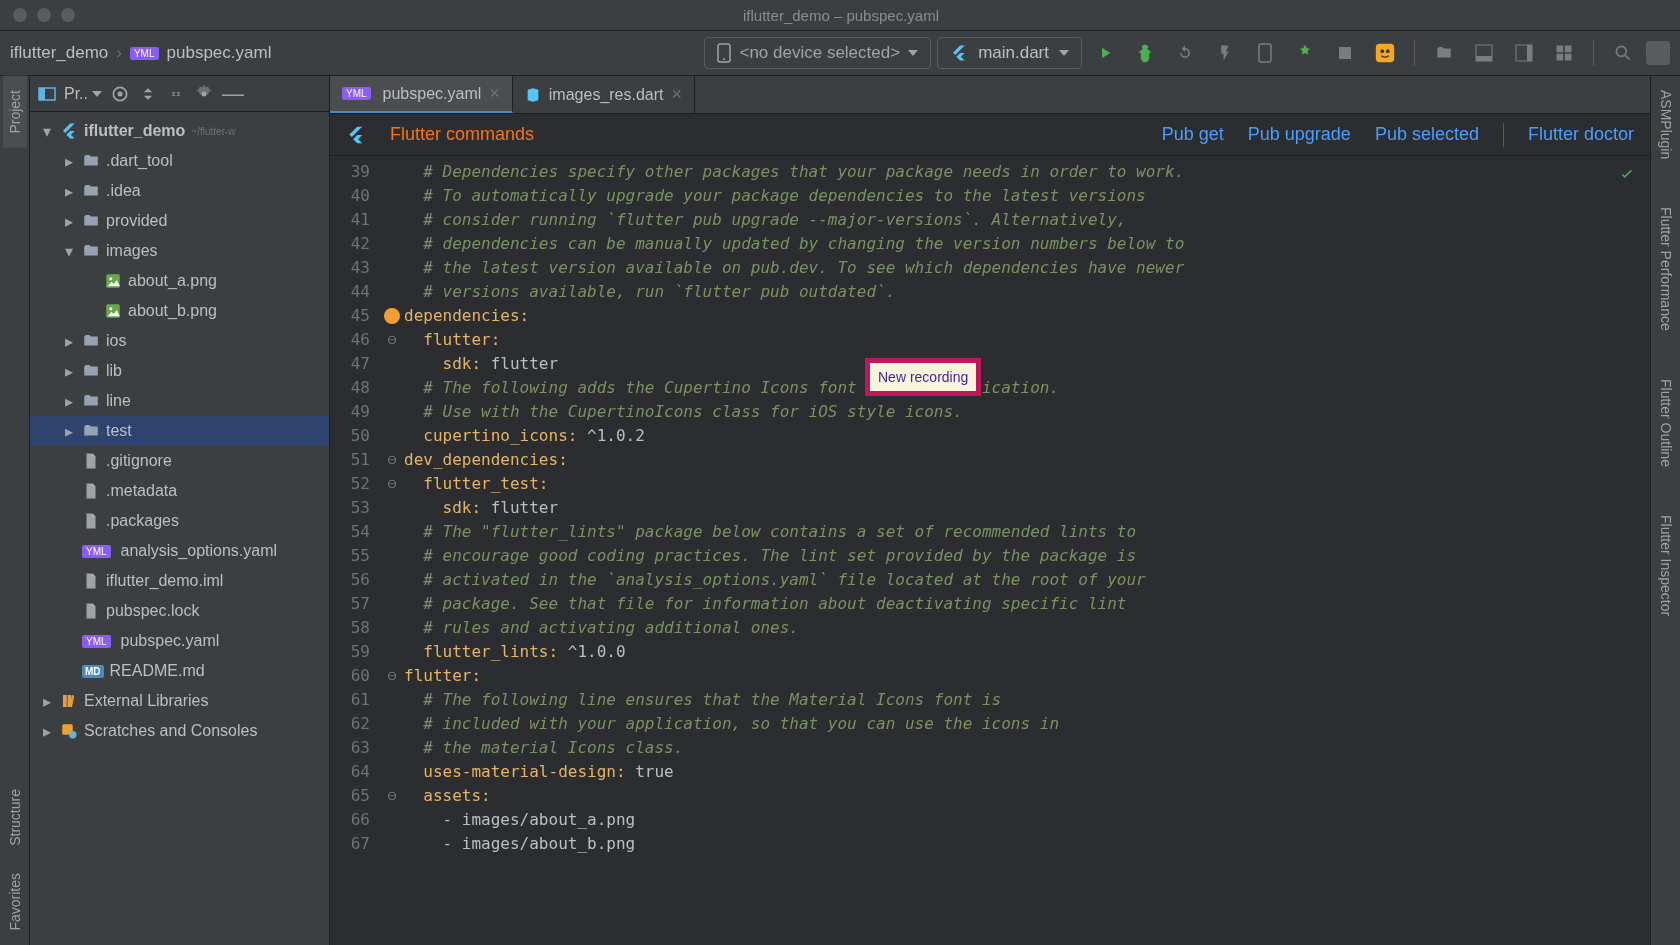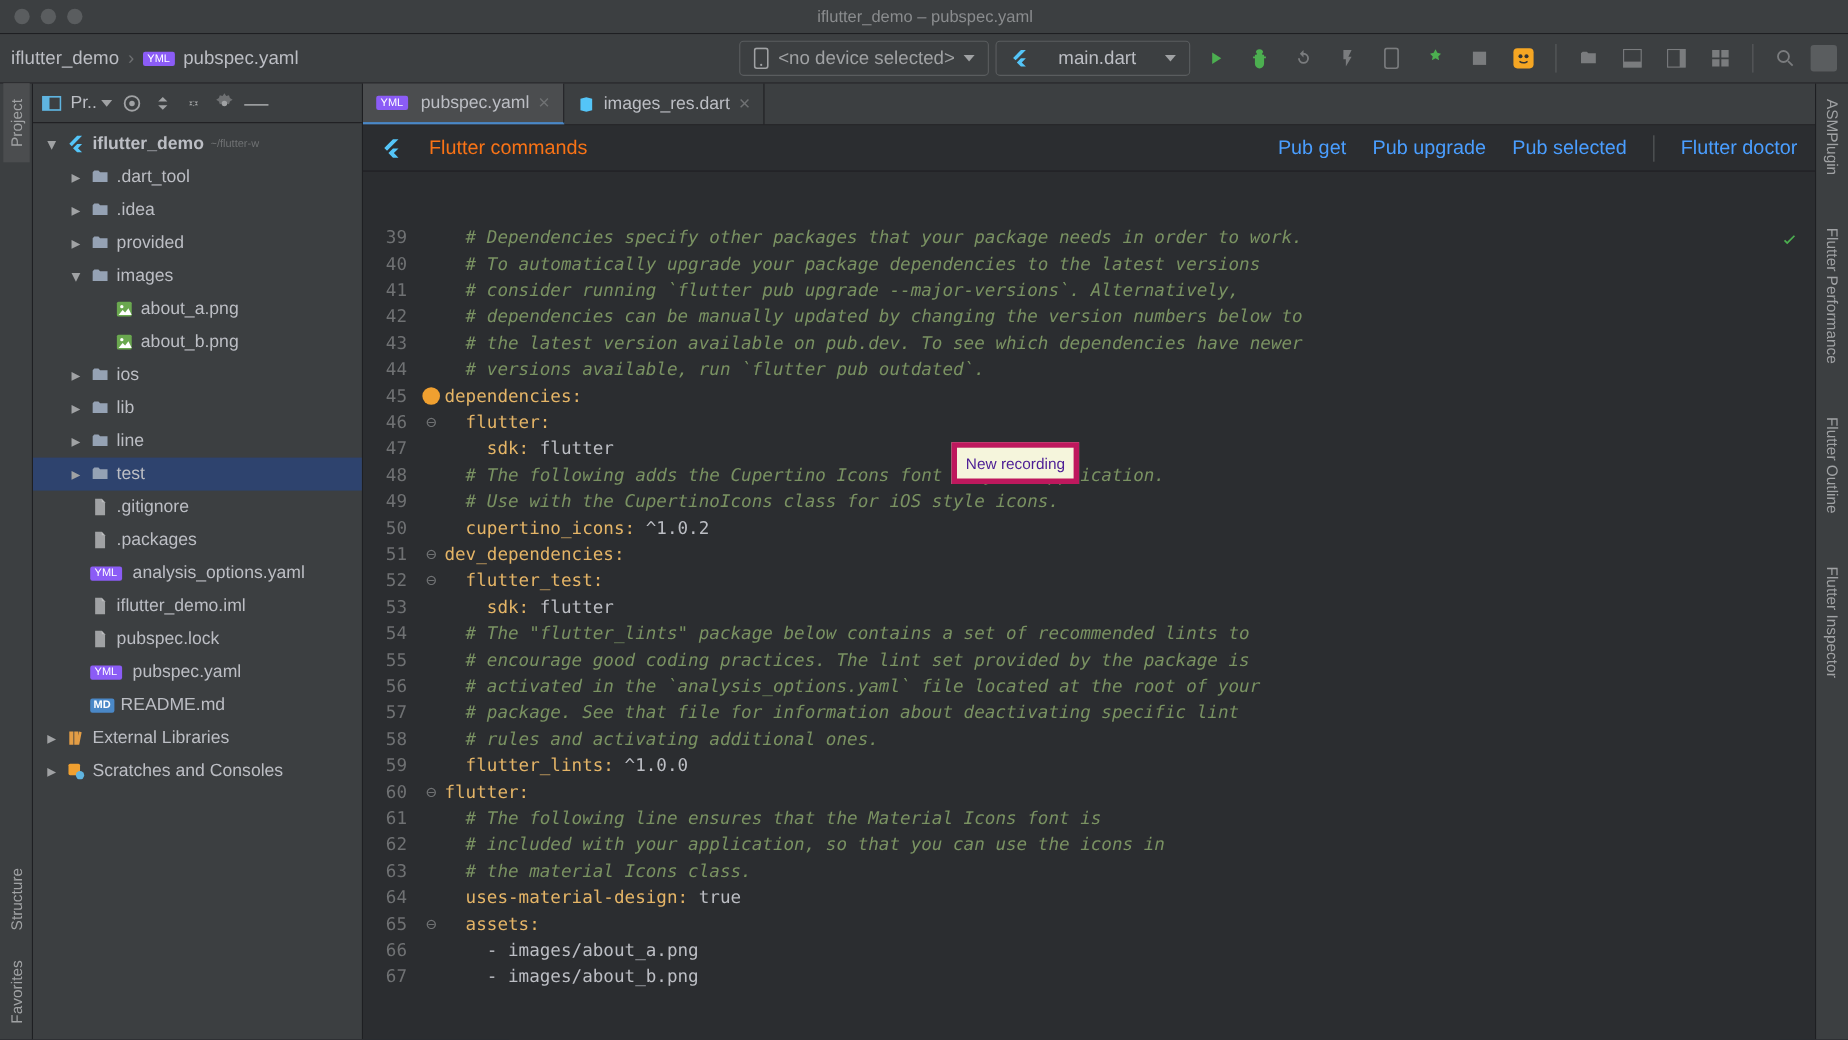--- a/index.html
+++ b/index.html
@@ -41,21 +41,21 @@
   border-radius: 2px; font-weight: normal; margin-right: 4px;
 }
 .nav-spacer { flex: 1; }
 .device-selector {
   display: flex; align-items: center; gap: 8px;
   border: 1px solid #5a5d5f; border-radius: 4px; padding: 5px 12px;
   color: #a0a2a4; font-size: 17px;
 }
 .chevron-down { width: 0; height: 0; border-left: 5px solid transparent; border-right: 5px solid transparent; border-top: 6px solid #a0a2a4; }
 .run-config {
-  display: flex; align-items: center; gap: 26px;
+  display: flex; align-items: center; gap: 10px;
   border: 1px solid #5a5d5f; border-radius: 4px; padding: 5px 12px;
   font-size: 17px;
 }
 .flutter-icon { width: 18px; height: 18px; }
 .nav-icon { width: 22px; height: 22px; display: flex; align-items: center; justify-content: center; cursor: pointer; margin: 0 6px; }
 .play-icon { color: #4caf50; }
 .bug-icon { color: #4caf50; }
 .gray-icon { color: #7a7c7e; }
 .nav-divider { width: 1px; height: 26px; background: #5a5d5f; margin: 0 6px; }
 
@@ -108,21 +108,21 @@
 
 .flutter-commands-bar {
   height: 42px; display: flex; align-items: center; padding: 0 16px;
   border-bottom: 1px solid #1e1f22; gap: 24px;
 }
 .flutter-cmd-label { font-size: 18px; color: #f97316; }
 .fc-spacer { flex: 1; }
 .fc-link { color: #4a9eff; cursor: pointer; font-size: 18px; }
 .fc-divider { width: 1px; height: 24px; background: #5a5d5f; }
 
-.code-editor { flex: 1; display: flex; position: relative; font-family: "Menlo", "Consolas", monospace; font-size: 16px; line-height: 24px; overflow: hidden; margin-top: 44px; }
+.code-editor { flex: 1; display: flex; position: relative; font-family: "Menlo", "Consolas", monospace; font-size: 16px; line-height: 24px; overflow: hidden; }
 .gutter-col { width: 50px; text-align: right; padding-right: 10px; color: #6f7173; user-select: none; padding-top: 4px; }
 .fold-col { width: 24px; padding-top: 4px; }
 .fold-mark { color: #6f7173; display: flex; justify-content: center; height: 24px; align-items: center; }
 .code-col { flex: 1; padding-top: 4px; white-space: pre; }
 .code-line { height: 24px; }
 .c-comment { color: #7a9262; font-style: italic; }
 .c-key { color: #e5b567; }
 .c-value { color: #bcbec4; }
 .breakpoint-dot {
   width: 16px; height: 16px; background: #f0a030; border-radius: 50%;
@@ -380,20 +380,28 @@
             </svg>
             <span>test</span>
           </div>
           <div class="tree-row tree-indent-1">
             <span class="tree-chevron"></span>
             <svg class="tree-icon" viewBox="0 0 24 24">
               <path class="file-icon" d="M6 2h8l4 4v16H6z"></path>
               <path fill="#fff" opacity=".3" d="M14 2v4h4z"></path>
             </svg>
             <span>.gitignore</span>
+          </div>
+          <div class="tree-row tree-indent-1">
+            <span class="tree-chevron"></span>
+            <svg class="tree-icon" viewBox="0 0 24 24">
+              <path class="file-icon" d="M6 2h8l4 4v16H6z"></path>
+              <path fill="#fff" opacity=".3" d="M14 2v4h4z"></path>
+            </svg>
+            <span>.metadata</span>
           </div>
           <div class="tree-row tree-indent-1">
             <span class="tree-chevron"></span>
             <svg class="tree-icon" viewBox="0 0 24 24">
               <path class="file-icon" d="M6 2h8l4 4v16H6z"></path>
               <path fill="#fff" opacity=".3" d="M14 2v4h4z"></path>
             </svg>
             <span>.packages</span>
           </div>
           <div class="tree-row tree-indent-1">

